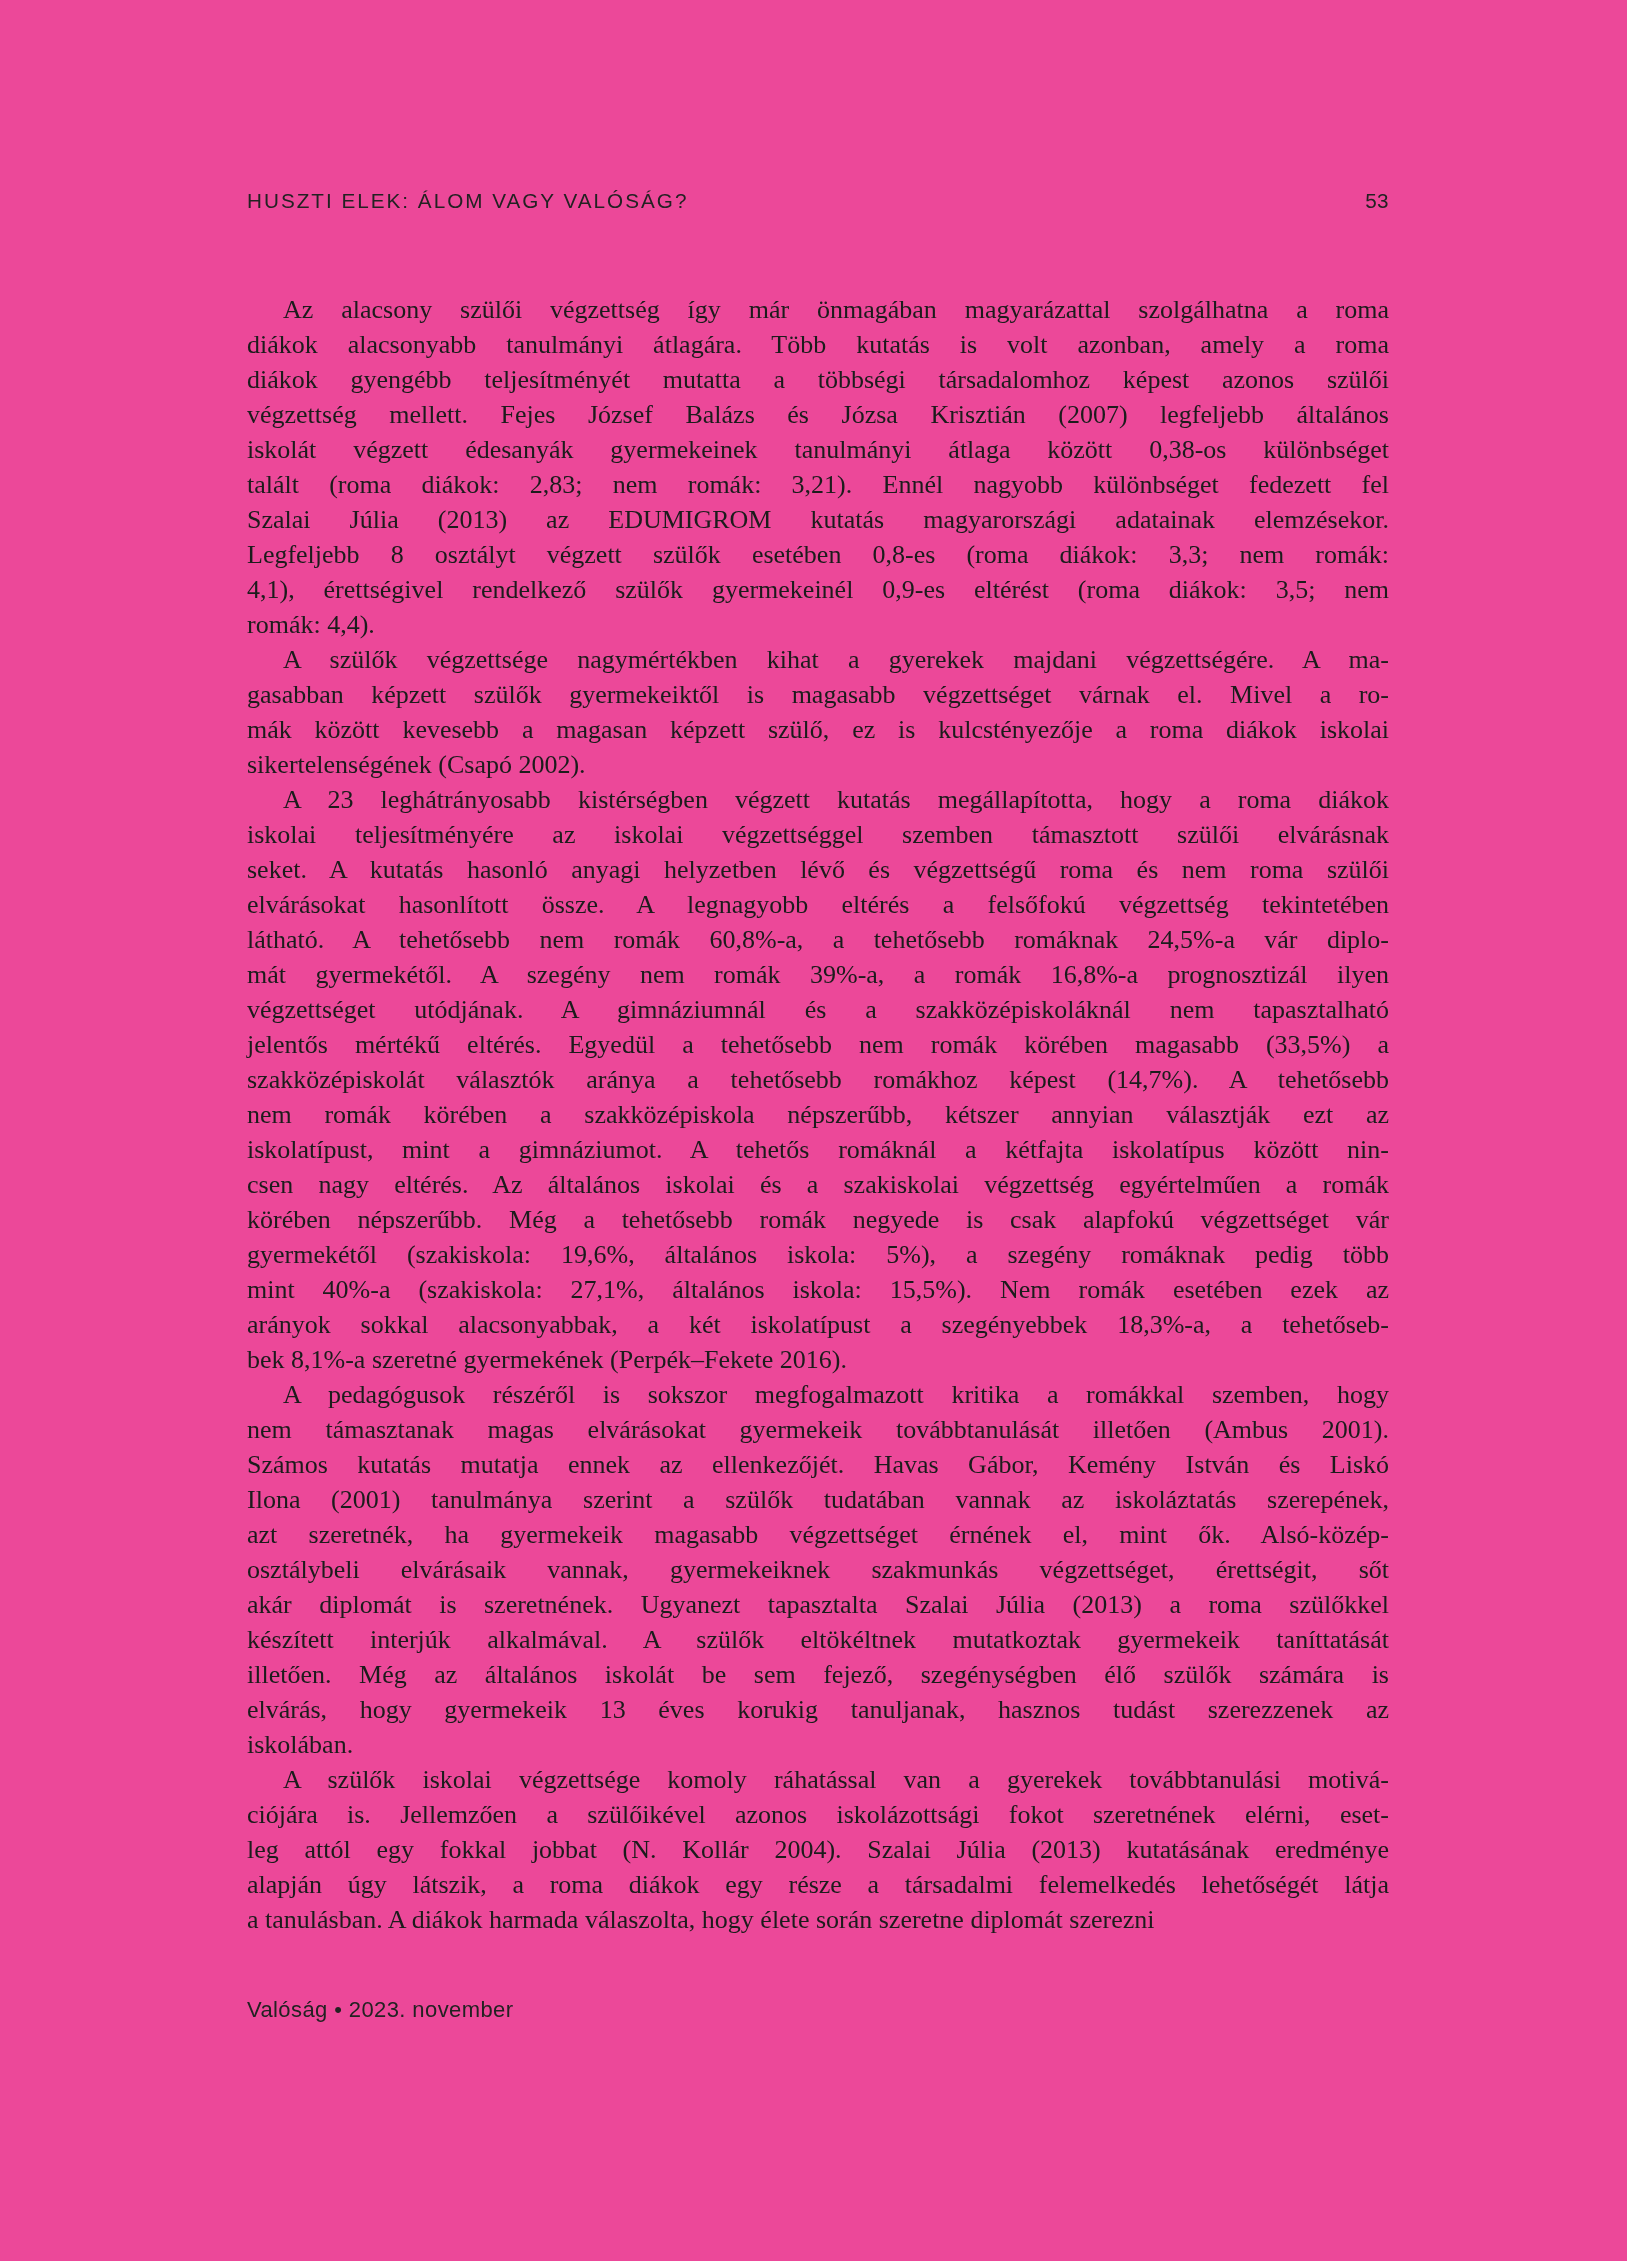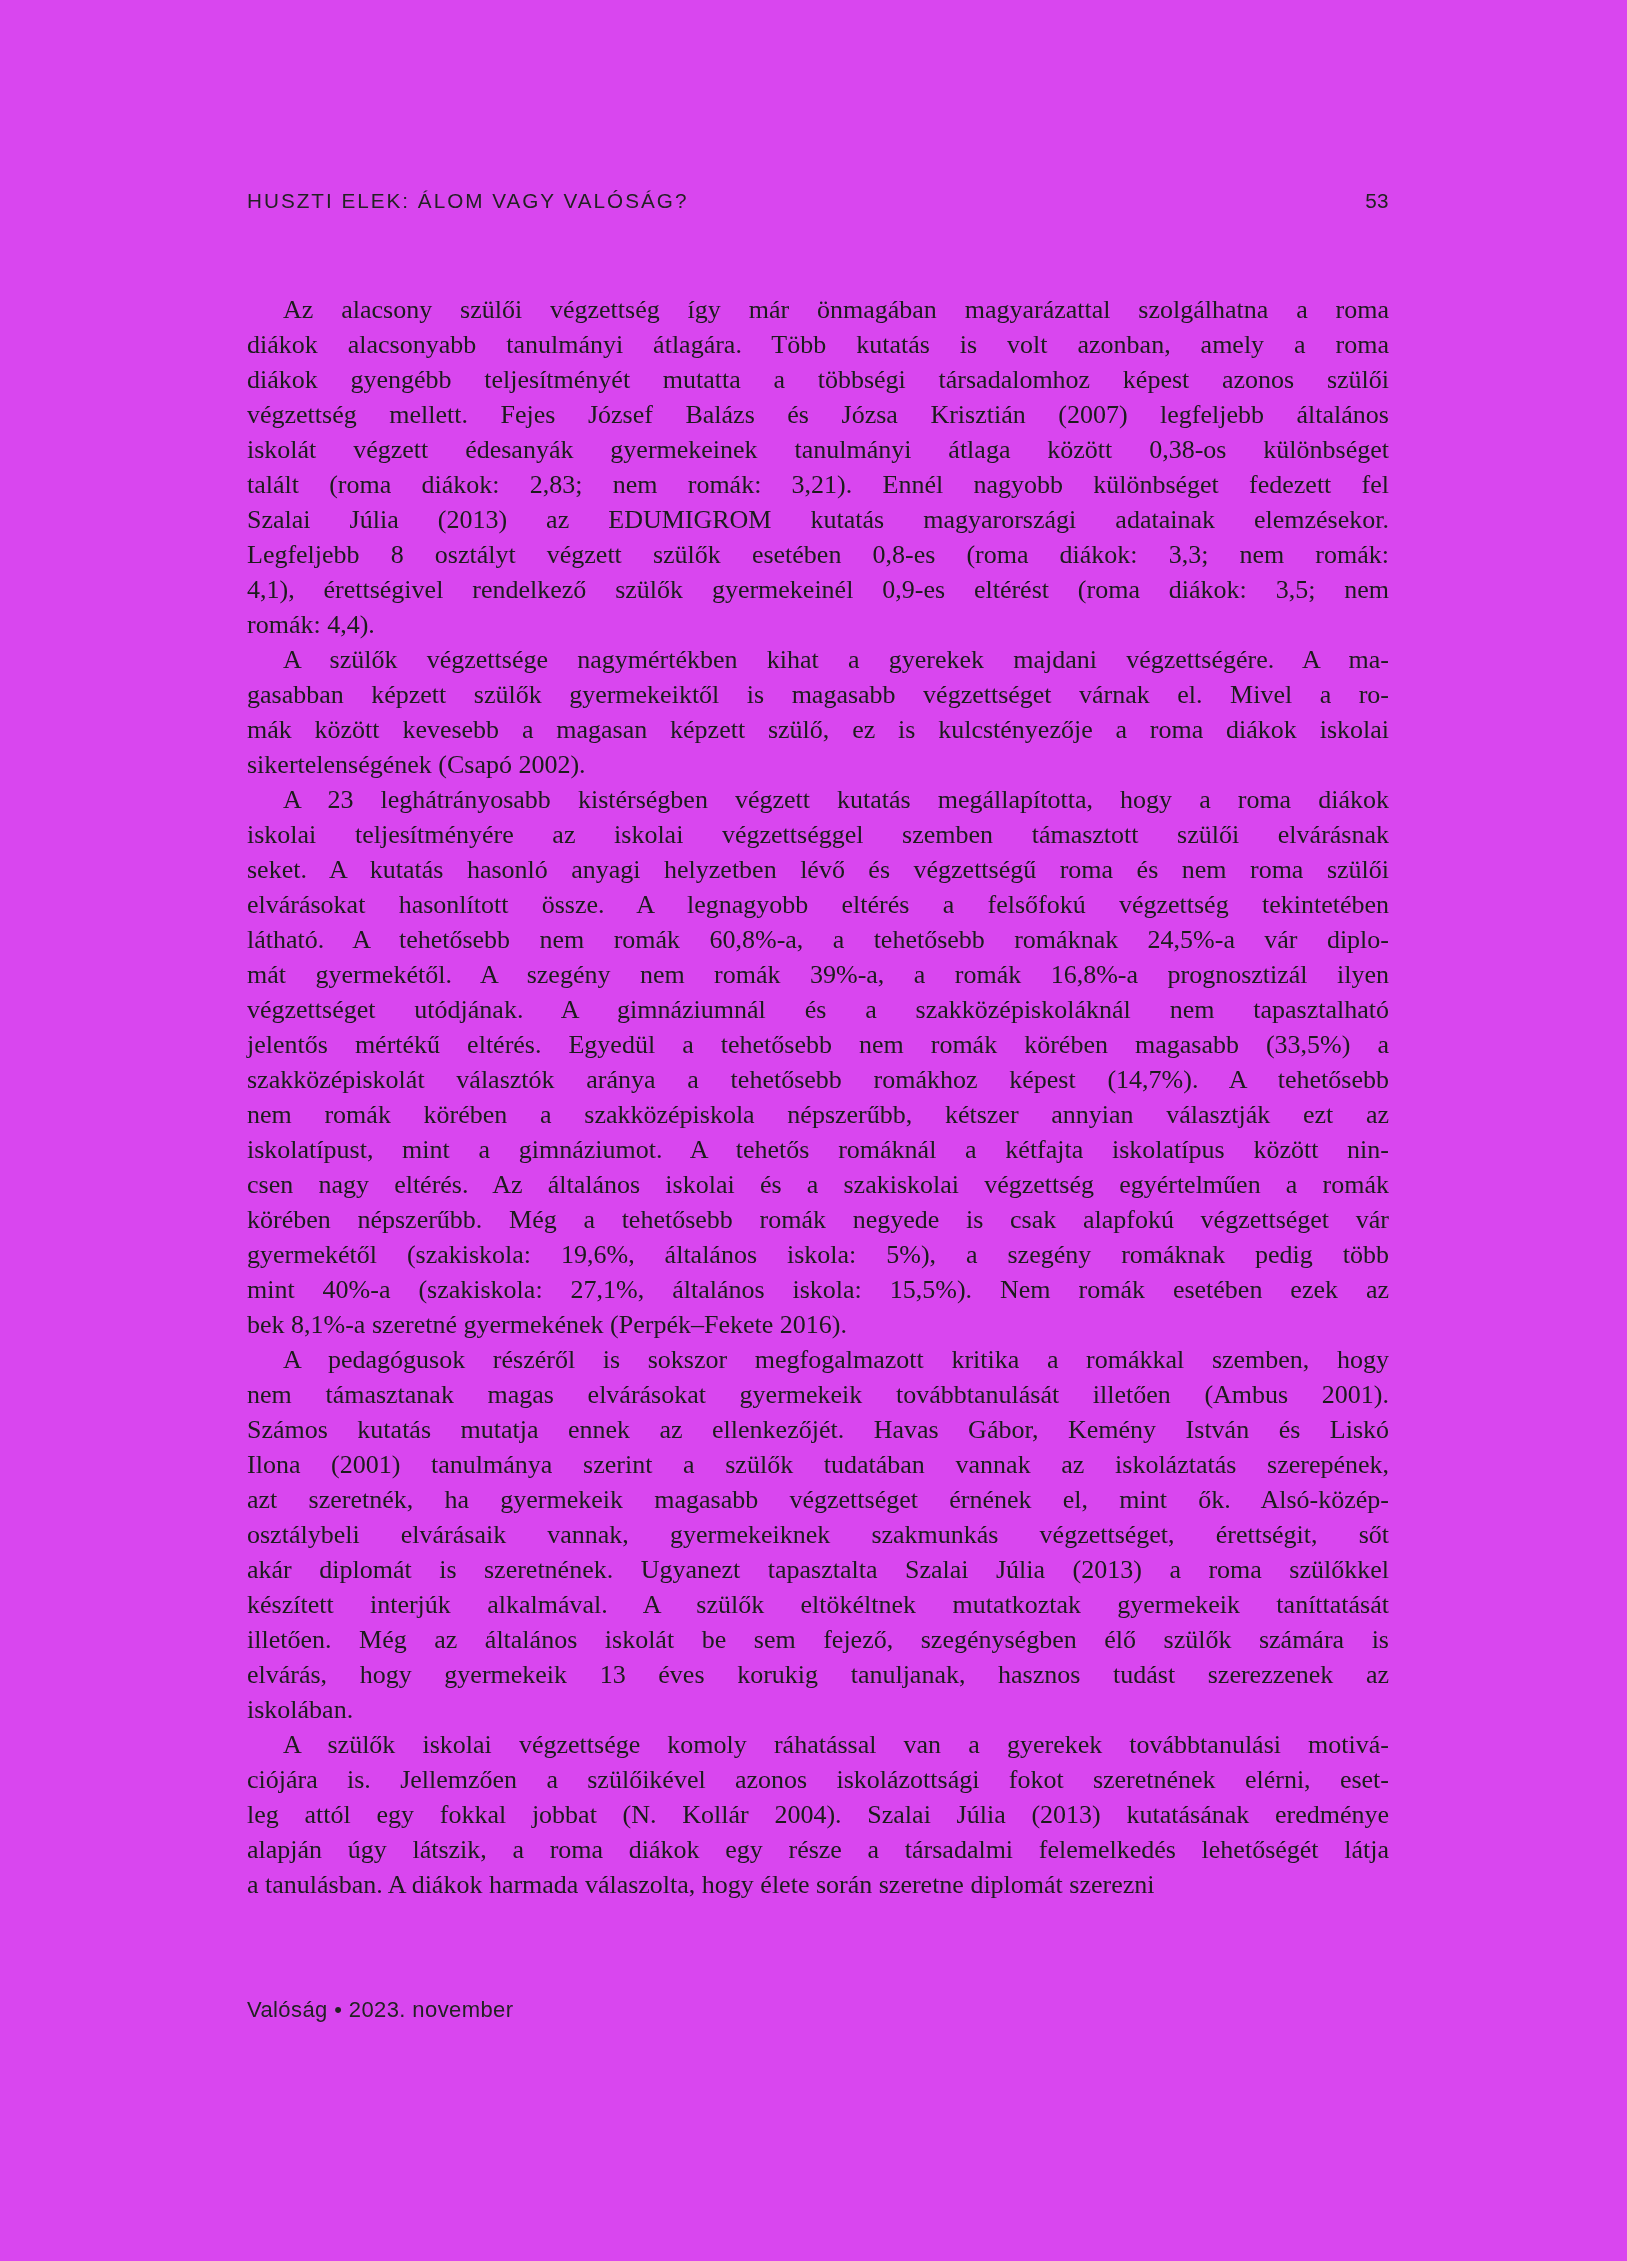--- a/index.html
+++ b/index.html
@@ -5,21 +5,21 @@
   html, body { margin: 0; padding: 0; }
   body {
     width: 1628px; height: 2261px;
     background: #ffffff;
     font-family: "Liberation Serif", serif;
     color: #1c1c1c;
     position: relative;
   }
   .page {
     position: absolute; inset: 0;
-    background: #d946ef;
+    background: #ec4899;
   }
   .running-header {
     position: absolute;
     left: 247px; width: 1142px; top: 189px;
     display: flex; justify-content: space-between; align-items: baseline;
     font-family: "Liberation Sans", sans-serif;
     font-size: 20.7px; line-height: 23px;
     letter-spacing: 2px;
     color: #222222;
   }
@@ -87,20 +87,21 @@
         <div class="line">mát gyermekétől. A szegény nem romák 39%-a, a romák 16,8%-a prognosztizál ilyen</div>
         <div class="line">végzettséget utódjának. A gimnáziumnál és a szakközépiskoláknál nem tapasztalható</div>
         <div class="line">jelentős mértékű eltérés. Egyedül a tehetősebb nem romák körében magasabb (33,5%) a</div>
         <div class="line">szakközépiskolát választók aránya a tehetősebb romákhoz képest (14,7%). A tehetősebb</div>
         <div class="line">nem romák körében a szakközépiskola népszerűbb, kétszer annyian választják ezt az</div>
         <div class="line">iskolatípust, mint a gimnáziumot. A tehetős romáknál a kétfajta iskolatípus között nin-</div>
         <div class="line">csen nagy eltérés. Az általános iskolai és a szakiskolai végzettség egyértelműen a romák</div>
         <div class="line">körében népszerűbb. Még a tehetősebb romák negyede is csak alapfokú végzettséget vár</div>
         <div class="line">gyermekétől (szakiskola: 19,6%, általános iskola: 5%), a szegény romáknak pedig több</div>
         <div class="line">mint 40%-a (szakiskola: 27,1%, általános iskola: 15,5%). Nem romák esetében ezek az</div>
+        <div class="line">arányok sokkal alacsonyabbak, a két iskolatípust a szegényebbek 18,3%-a, a tehetőseb-</div>
         <div class="line para-end">bek 8,1%-a szeretné gyermekének (Perpék–Fekete 2016).</div>
       </div>
       <div>
         <div class="line indent">A pedagógusok részéről is sokszor megfogalmazott kritika a romákkal szemben, hogy</div>
         <div class="line">nem támasztanak magas elvárásokat gyermekeik továbbtanulását illetően (Ambus 2001).</div>
         <div class="line">Számos kutatás mutatja ennek az ellenkezőjét. Havas Gábor, Kemény István és Liskó</div>
         <div class="line">Ilona (2001) tanulmánya szerint a szülők tudatában vannak az iskoláztatás szerepének,</div>
         <div class="line">azt szeretnék, ha gyermekeik magasabb végzettséget érnének el, mint ők. Alsó-közép-</div>
         <div class="line">osztálybeli elvárásaik vannak, gyermekeiknek szakmunkás végzettséget, érettségit, sőt</div>
         <div class="line">akár diplomát is szeretnének. Ugyanezt tapasztalta Szalai Júlia (2013) a roma szülőkkel</div>

